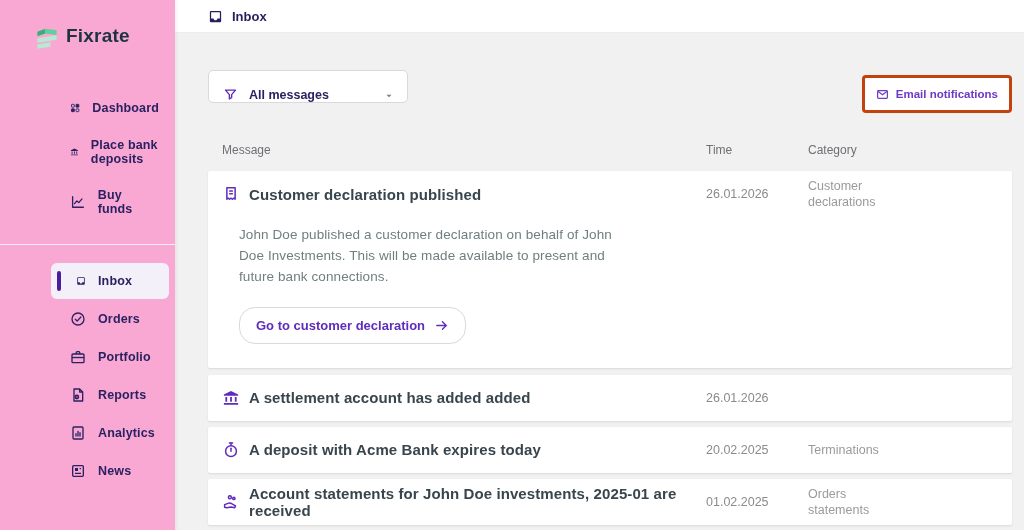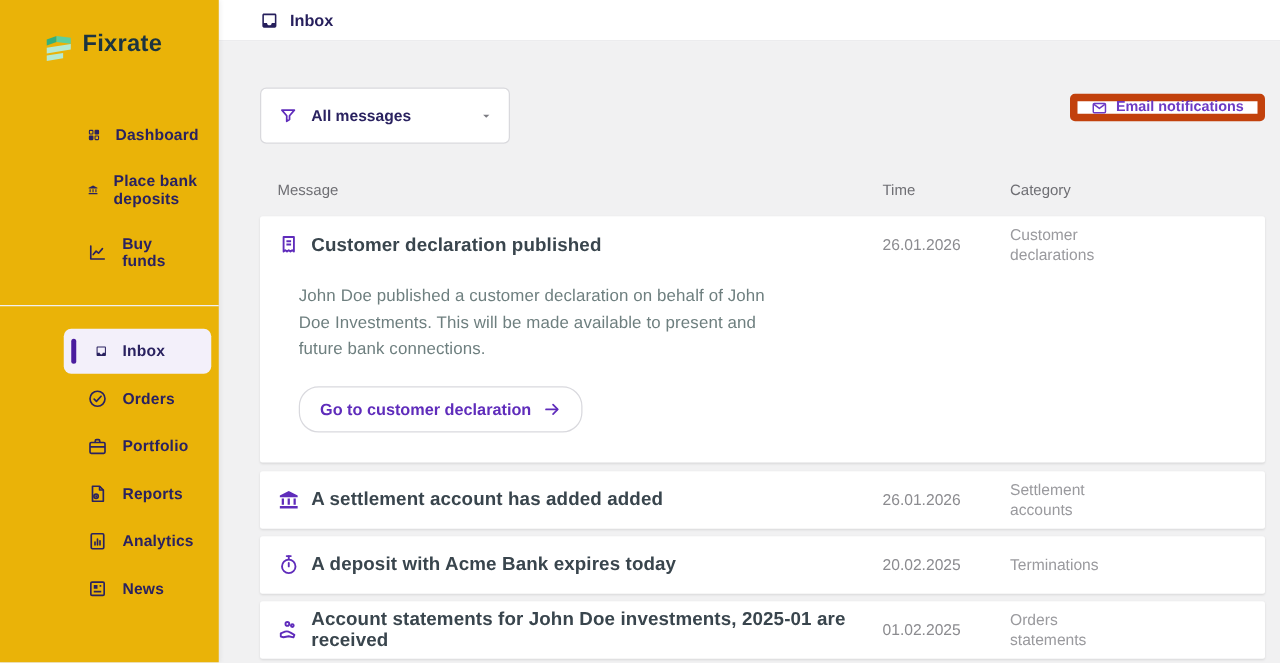--- a/index.html
+++ b/index.html
@@ -7,21 +7,21 @@
   body {
     font-family: "Liberation Sans", "DejaVu Sans", sans-serif;
     background: #f1f1f2;
     color: #262162;
     display: flex;
   }
 
   
   .sidebar {
     width: 175px; min-width: 175px; height: 100%;
-    background: #eab308;
+    background: #f9a8d4;
     box-shadow: 1px 0 4px rgba(0,0,0,0.07);
     padding-top: 22px;
     position: relative; z-index: 5;
     display: flex; flex-direction: column;
   }
   .logo { display: flex; align-items: center; gap: 5px; margin: 0 0 38px 33px; }
   .logo-mark { width: 28px; height: 28px; }
   .logo-text { font-size: 19px; font-weight: 700; color: #1c3440; letter-spacing: 0.2px; }
 
   .nav-group { display: flex; flex-direction: column; padding-left: 45px; }
@@ -56,33 +56,33 @@
     flex-shrink: 0;
   }
   .topbar-title { display: flex; align-items: center; gap: 9px; }
   .topbar-title .tb-icon { width: 15px; height: 15px; color: #261f5c; display: flex; }
   .topbar-title .tb-label { font-size: 13px; font-weight: 700; color: #261f5c; }
 
   .content { flex: 1; padding: 37px 12px 0 33px; overflow: hidden; }
 
   .toolbar { display: flex; justify-content: space-between; align-items: flex-start; margin-bottom: 22px; }
   .filter-select {
-    width: 200px; height: 45px;
+    width: 200px; height: 33px;
     background: #fff; border: 1px solid #d9d9dd; border-radius: 5px;
-    display: flex; align-items: center; gap: 11px;
+    display: flex; align-items: flex-end; gap: 11px;
     padding: 0 12px 0 14px;
     cursor: pointer;
   }
   .filter-select .f-icon { width: 15px; height: 15px; color: #5f2cbb; display: flex; }
   .filter-select .f-label { font-size: 12.5px; font-weight: 700; color: #2a2260; flex: 1; }
   .filter-select .f-caret { width: 12px; height: 12px; color: #7b7b82; display: flex; }
 
   .email-btn {
-    height: 22px; margin-top: 5px;
-    background: #fff; border: 6px solid #c2410c; border-radius: 4px;
+    height: 38px; margin-top: 5px;
+    background: #fff; border: 3px solid #c2410c; border-radius: 4px;
     display: flex; align-items: center; gap: 7px;
     padding: 0 11px; cursor: pointer;
   }
   .email-btn .e-icon { width: 13px; height: 13px; color: #6d3ac4; display: flex; }
   .email-btn .e-label { font-size: 11.5px; font-weight: 700; color: #6d3ac4; }
 
   
   .grid-row {
     display: grid;
     grid-template-columns: 1fr 102px 190px;
@@ -312,21 +312,20 @@
       <div class="grid-row row-line">
         <div class="msg-cell">
           <span class="msg-icon">
             <svg viewBox="0 0 24 24" fill="currentColor">
               <path d="M12 2.5L2.5 7.2V9h19V7.2L12 2.5zM4.5 10.5h2.4V17H4.5zM10.8 10.5h2.4V17h-2.4zM17.1 10.5h2.4V17h-2.4zM2.5 18.5h19V21h-19z"></path>
             </svg>
           </span>
           <span class="msg-title">A settlement account has added added</span>
         </div>
         <div class="time-cell">26.01.2026</div>
-        <div class="cat-cell">Settlement accounts</div>
       </div>
     </div>
 
     <div class="card">
       <div class="grid-row row-line">
         <div class="msg-cell">
           <span class="msg-icon">
             <svg viewBox="0 0 24 24" fill="none" stroke="currentColor" stroke-width="2" stroke-linecap="round">
               <circle cx="12" cy="13.5" r="7.2"></circle>
               <path d="M12 9.8v3.7"></path>

